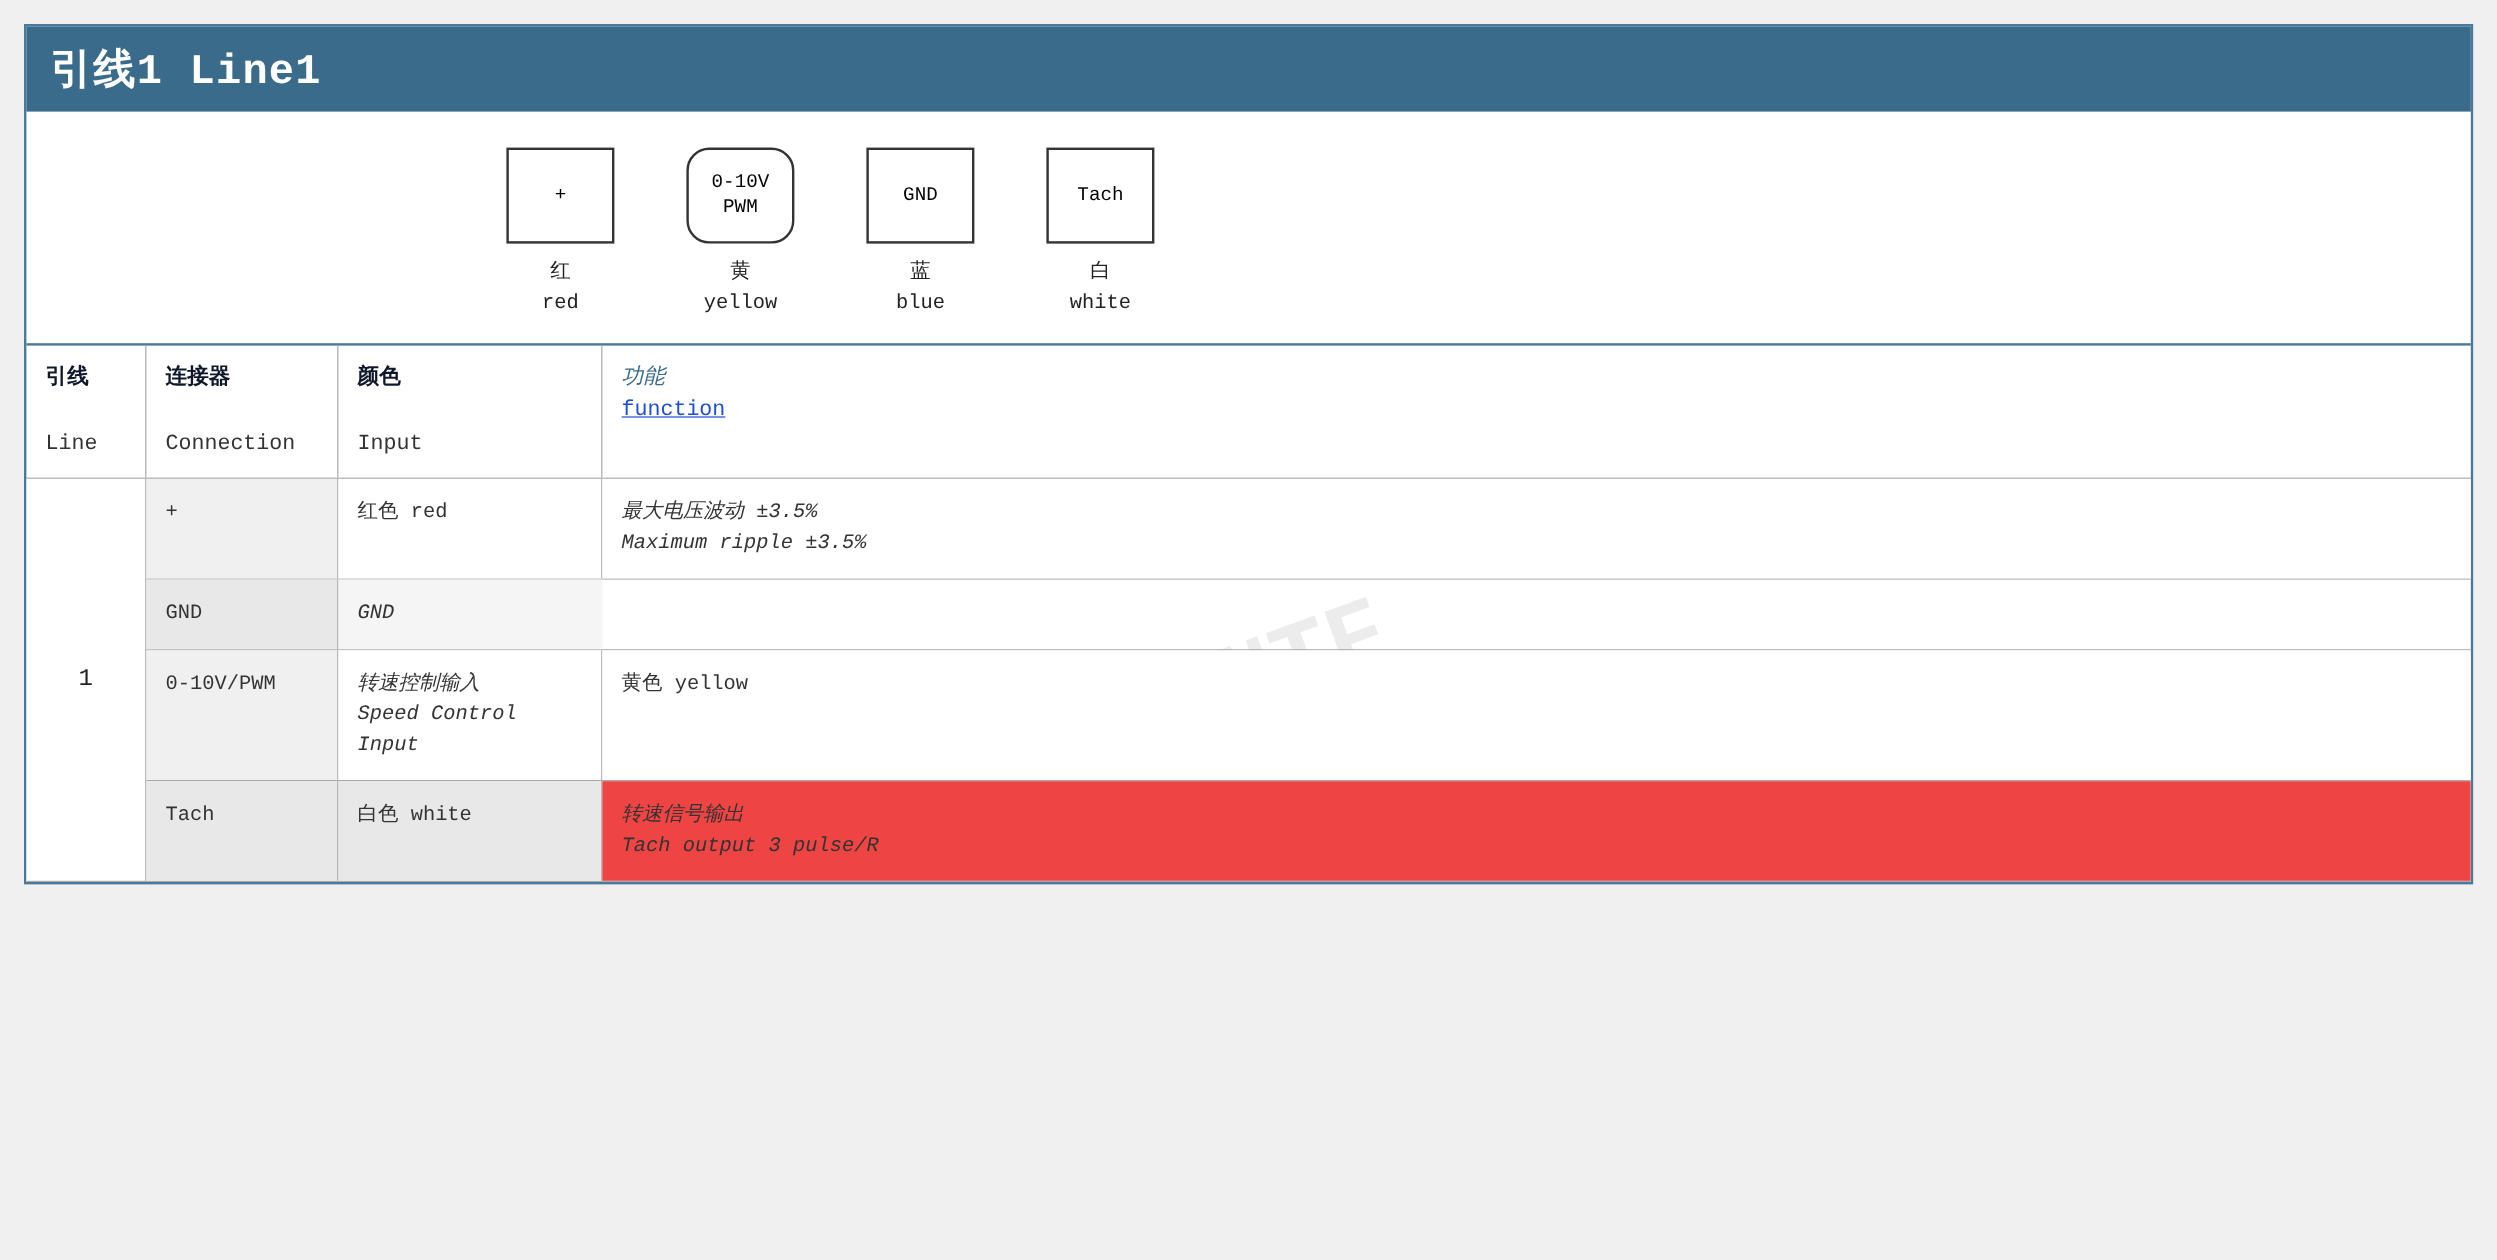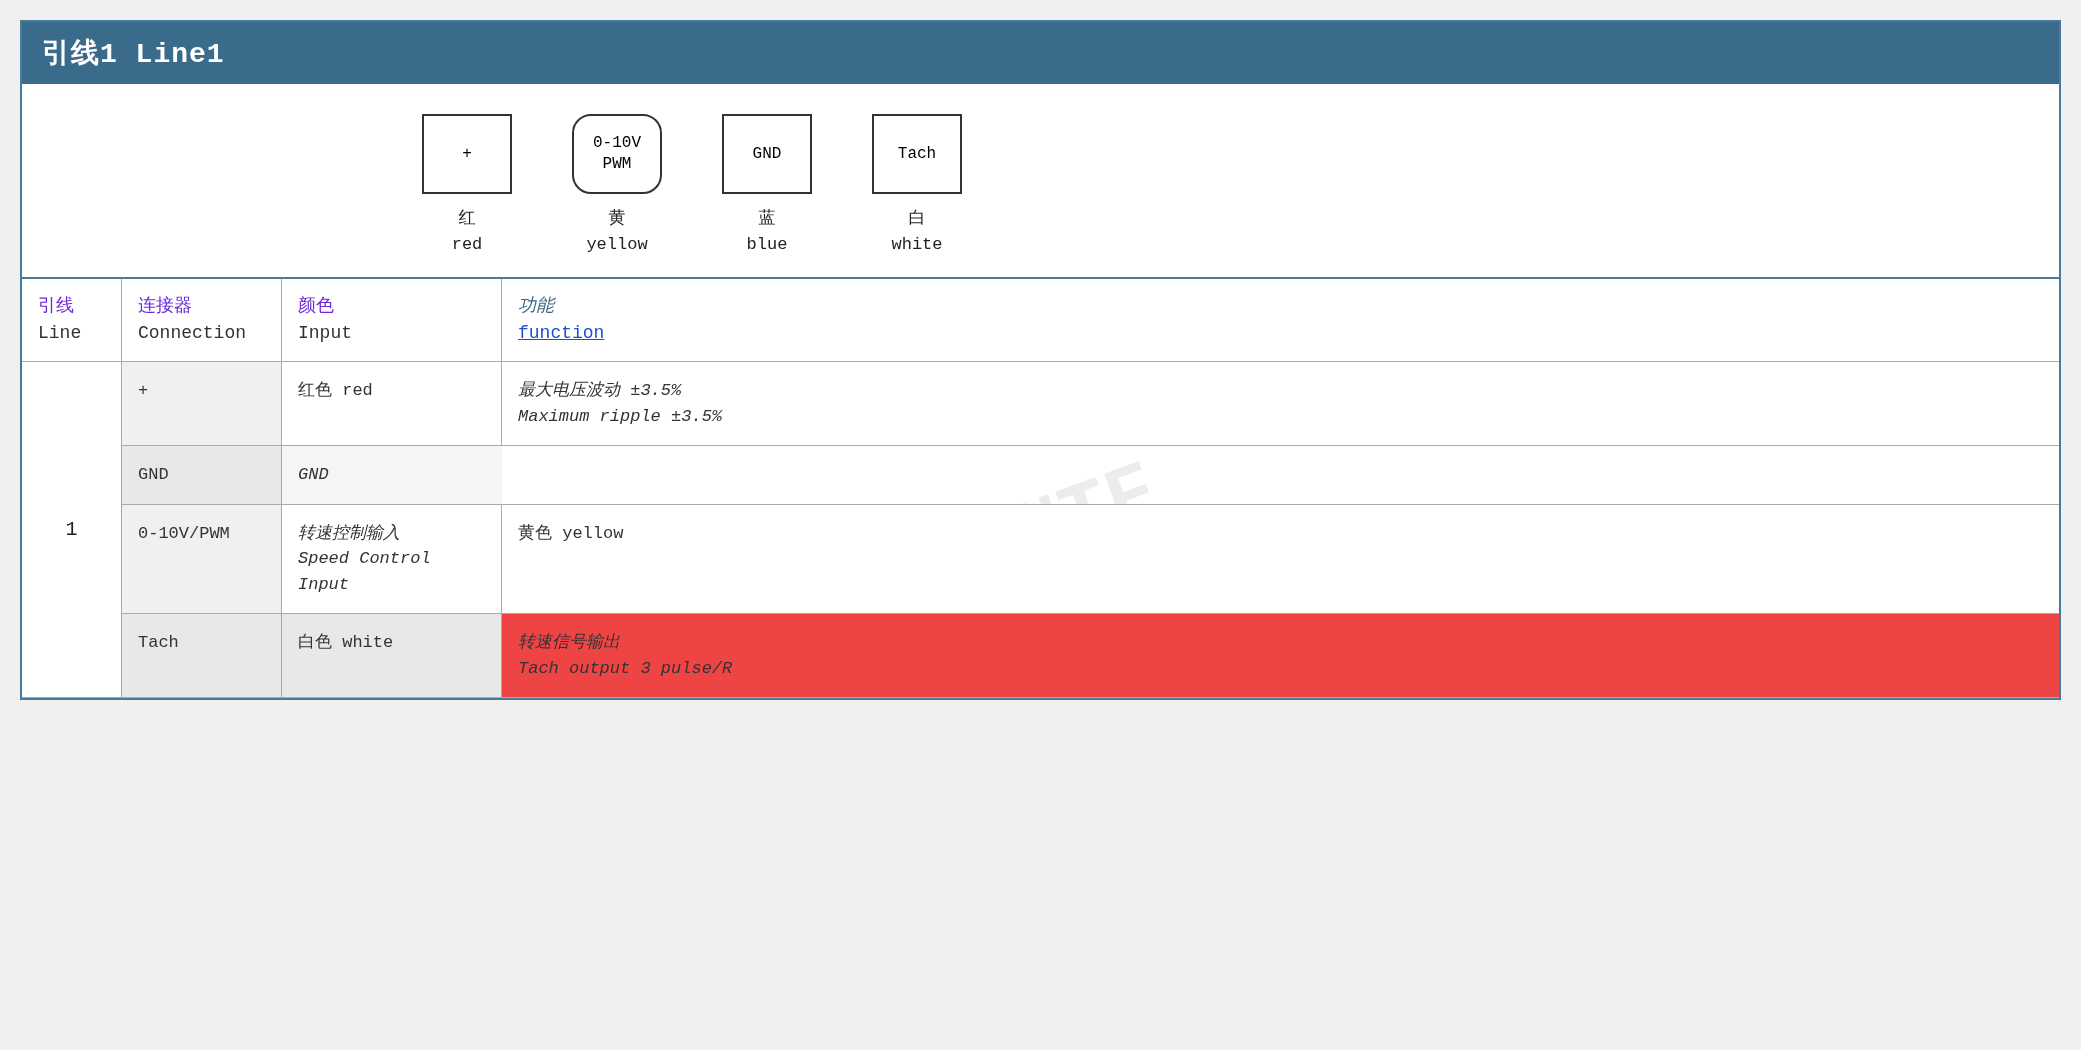--- a/index.html
+++ b/index.html
@@ -21,21 +21,21 @@
     .main-container {
       width: 2041px;
       background: white;
       border: 2px solid #4a7a9b;
     }
 
     .title-bar {
       background: #3a6b8a;
       color: white;
       padding: 12px 20px;
-      font-size: 28px;
+      font-size: 35px;
       font-weight: bold;
       letter-spacing: 1px;
     }
 
     .diagram-section {
       padding: 30px 20px 20px 20px;
       border-bottom: 2px solid #4a7a9b;
       display: flex;
       justify-content: flex-start;
       align-items: flex-start;
@@ -94,27 +94,28 @@
       border-right: 1px solid #aaa;
       font-size: 18px;
       line-height: 1.5;
     }
 
     .table-header-row .col:last-child {
       border-right: none;
     }
 
     .col-head-cn {
-      color: #6d28d9;
-      font-weight: normal;
+      color: #0f172a;
+      font-weight: bold;
     }
 
     .col-head-en {
       color: #333;
       font-weight: normal;
+      margin-top: 28px;
     }
 
     .col-head-func-cn {
       color: #3a6b8a;
       font-style: italic;
     }
 
     .col-head-func-en {
       color: #1d4ed8;
       text-decoration: underline;

